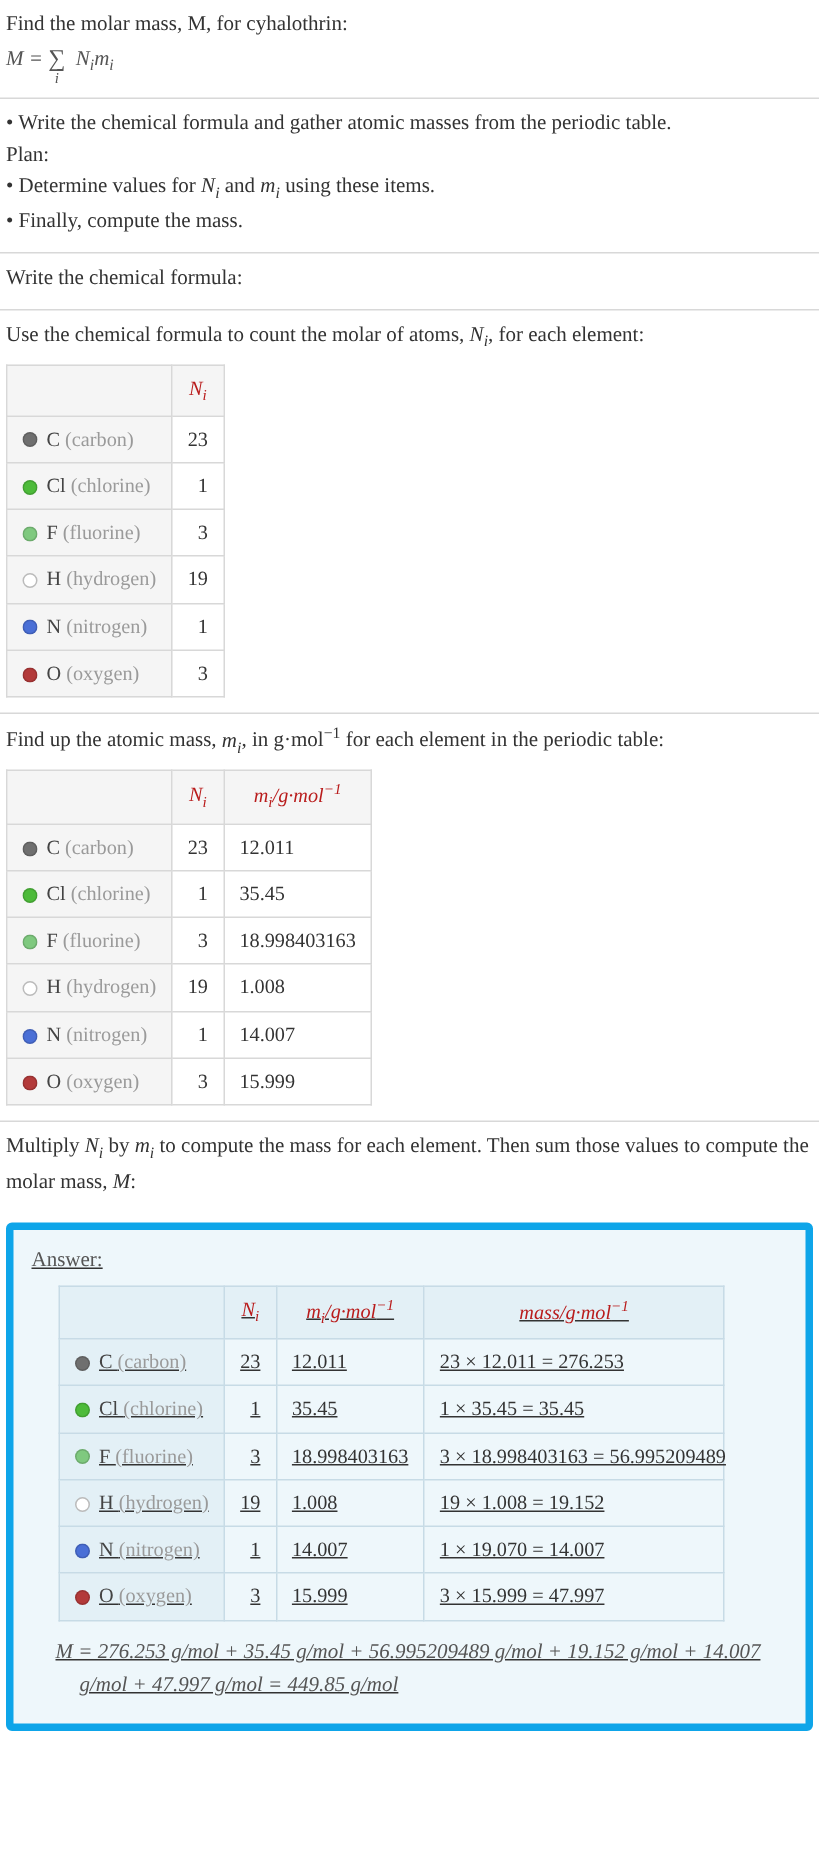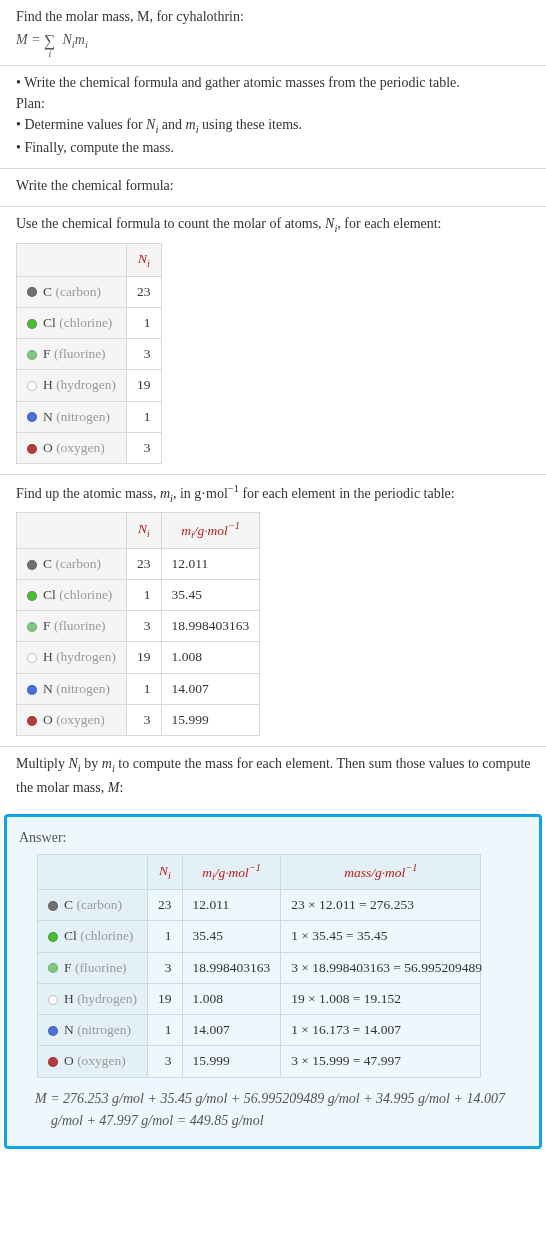--- a/index.html
+++ b/index.html
@@ -5,21 +5,21 @@
   * { box-sizing: border-box; margin: 0; padding: 0; }
   body {
     font-family: Georgia, 'Times New Roman', serif;
     font-size: 14px;
     color: #333;
     background: #fff;
     width: 546px;
     line-height: 1.5;
   }
   .section {
-    padding: 6px 4px 10px 16px;
+    padding: 6px 4px 10px 4px;
     border-bottom: 1px solid #d8d8d8;
   }
   .section:last-of-type { border-bottom: none; }
   .formula-line {
     font-style: italic;
     color: #555;
     padding: 2px 0;
   }
   .sub { vertical-align: sub; font-size: 0.75em; font-style: italic; }
   .sup { vertical-align: super; font-size: 0.75em; }
@@ -47,25 +47,26 @@
   .dot {
     display: inline-block;
     width: 10px; height: 10px;
     border-radius: 50%;
     margin-right: 6px;
     vertical-align: middle;
     border: 1px solid rgba(0,0,0,0.15);
   }
   .sym { color:#444; font-weight:500; }
   .answer-box {
-    border: 3px solid #0ea5e9;
+    border: 5px solid #0ea5e9;
     background: #eef7fb;
     border-radius: 4px;
     padding: 10px 12px 14px 12px;
     margin: 6px 4px 10px 4px;
+    text-decoration: underline;
   }
   .answer-box .label {
     color: #555;
     margin-bottom: 6px;
   }
   .answer-box table.data th, .answer-box table.data td {
     border: 1px solid #c7dbe6;
   }
   .answer-box table.data td.elem, .answer-box table.data th {
     background: #e3f0f6;
@@ -252,24 +253,24 @@
         <tr>
           <td class="elem"><span class="dot" style="background: rgb(255, 255, 255); border-color: rgb(187, 187, 187);"></span><span class="sym">H </span><span>(hydrogen)</span></td>
           <td class="num">19</td>
           <td>1.008</td>
           <td class="mass-cell">19 × 1.008 = 19.152</td>
         </tr>
         <tr>
           <td class="elem"><span class="dot" style="background: rgb(74, 111, 214);"></span><span class="sym">N </span><span>(nitrogen)</span></td>
           <td class="num">1</td>
           <td>14.007</td>
-          <td class="mass-cell">1 × 16.173 = 14.007</td>
+          <td class="mass-cell">1 × 19.070 = 14.007</td>
         </tr>
         <tr>
           <td class="elem"><span class="dot" style="background: rgb(179, 58, 58);"></span><span class="sym">O </span><span>(oxygen)</span></td>
           <td class="num">3</td>
           <td>15.999</td>
           <td class="mass-cell">3 × 15.999 = 47.997</td>
         </tr>
       </tbody>
   </table>
-  <div class="final-formula">M = 276.253 g/mol + 35.45 g/mol + 56.995209489 g/mol + 34.995 g/mol + 14.007 g/mol + 47.997 g/mol = 449.85 g/mol</div>
+  <div class="final-formula">M = 276.253 g/mol + 35.45 g/mol + 56.995209489 g/mol + 19.152 g/mol + 14.007 g/mol + 47.997 g/mol = 449.85 g/mol</div>
 </div>
 
 </body></html>

